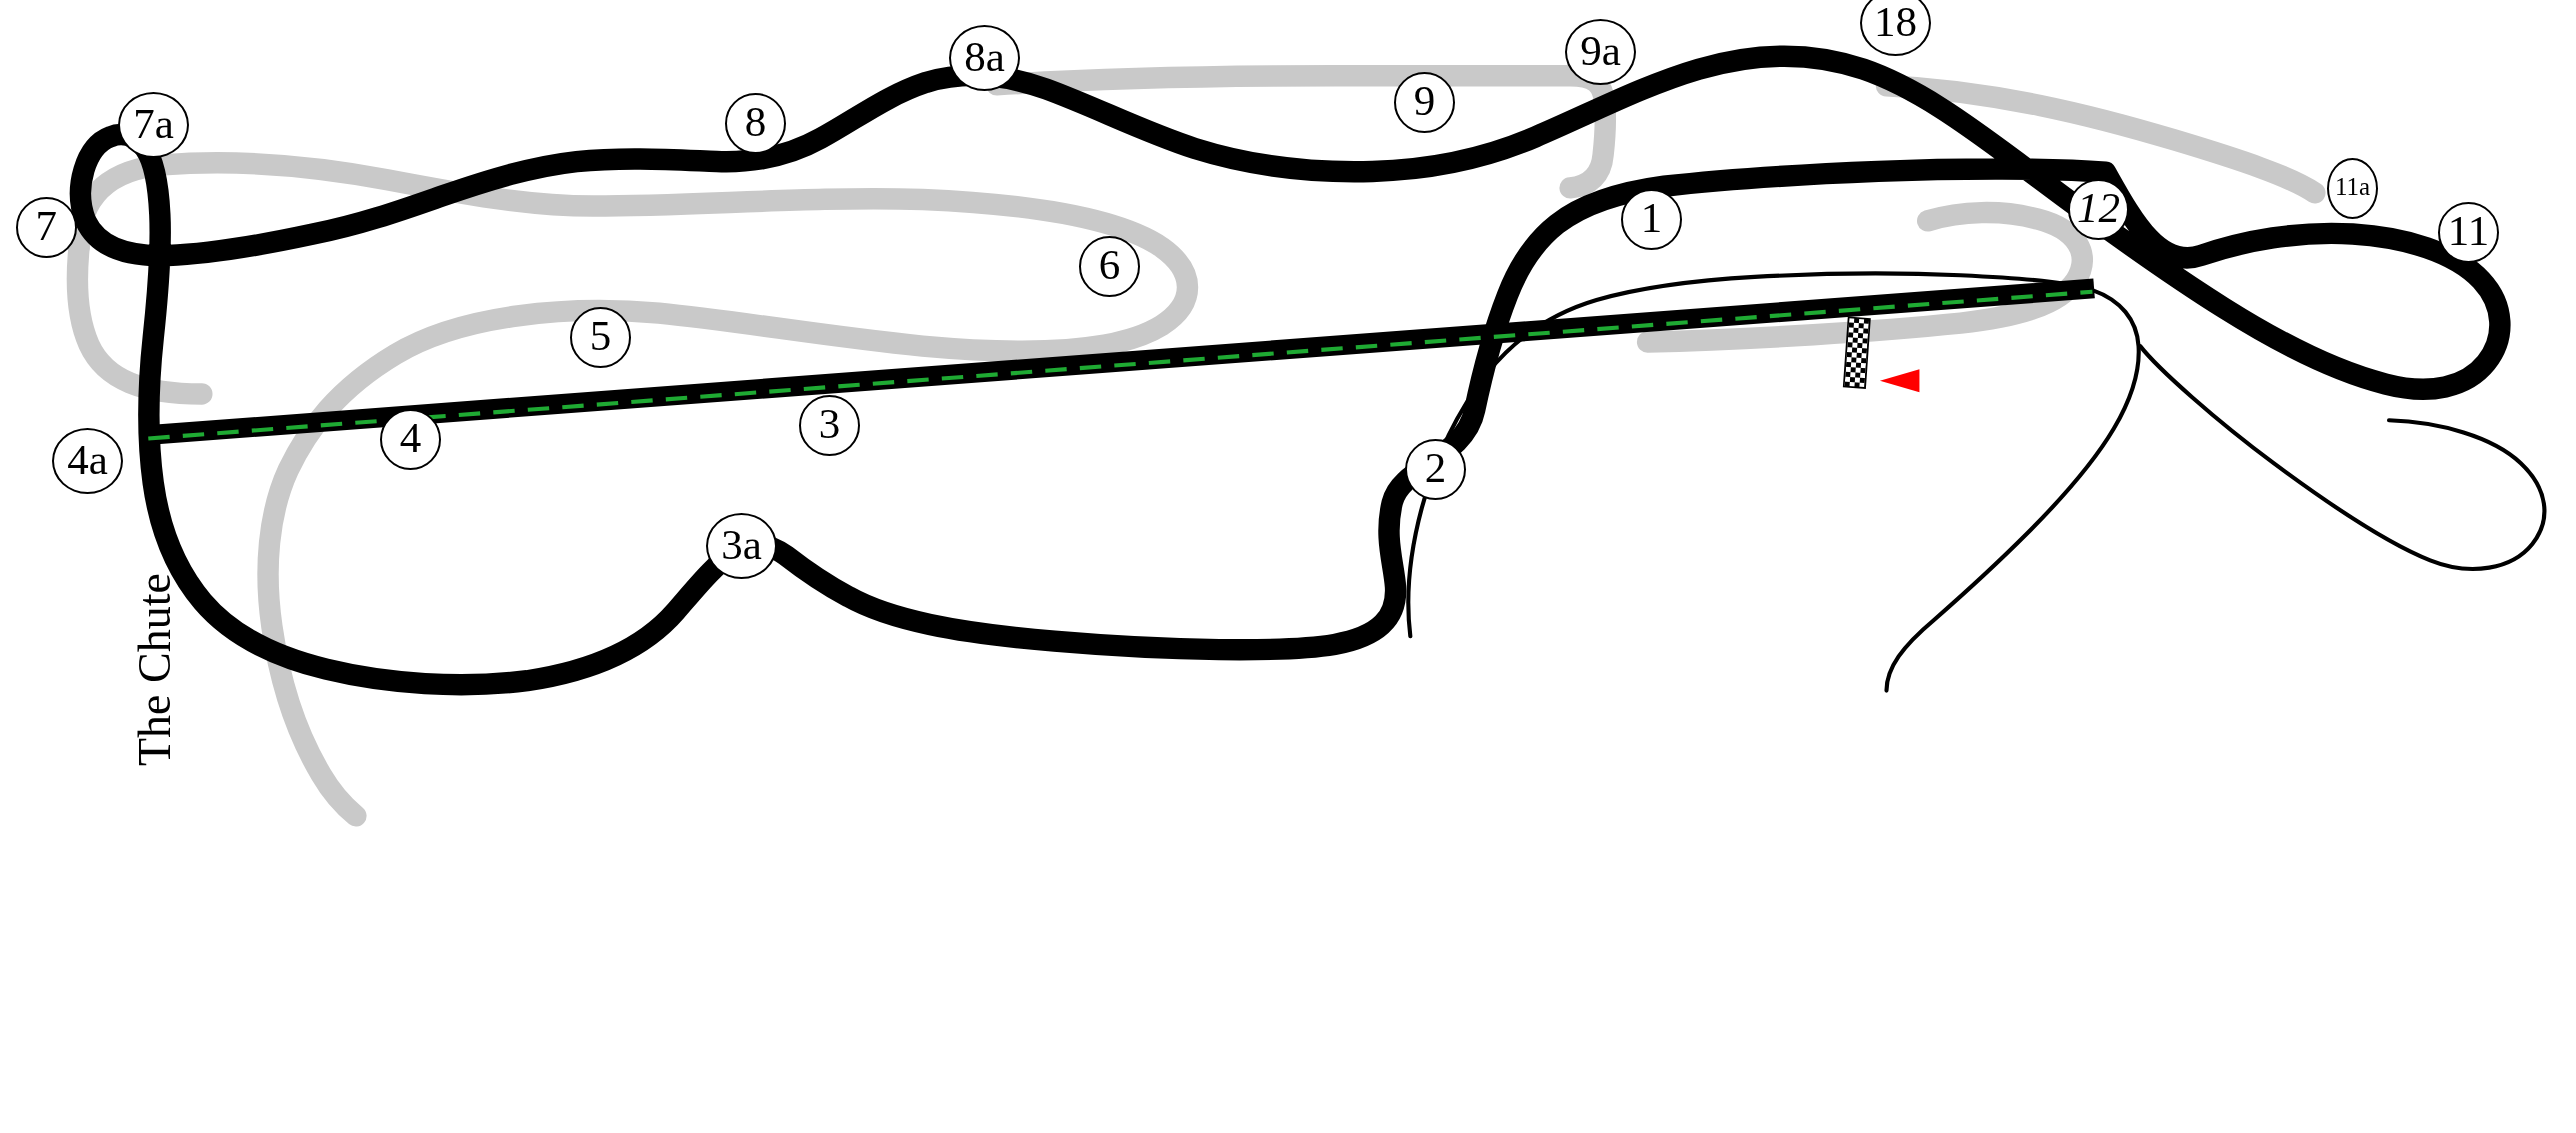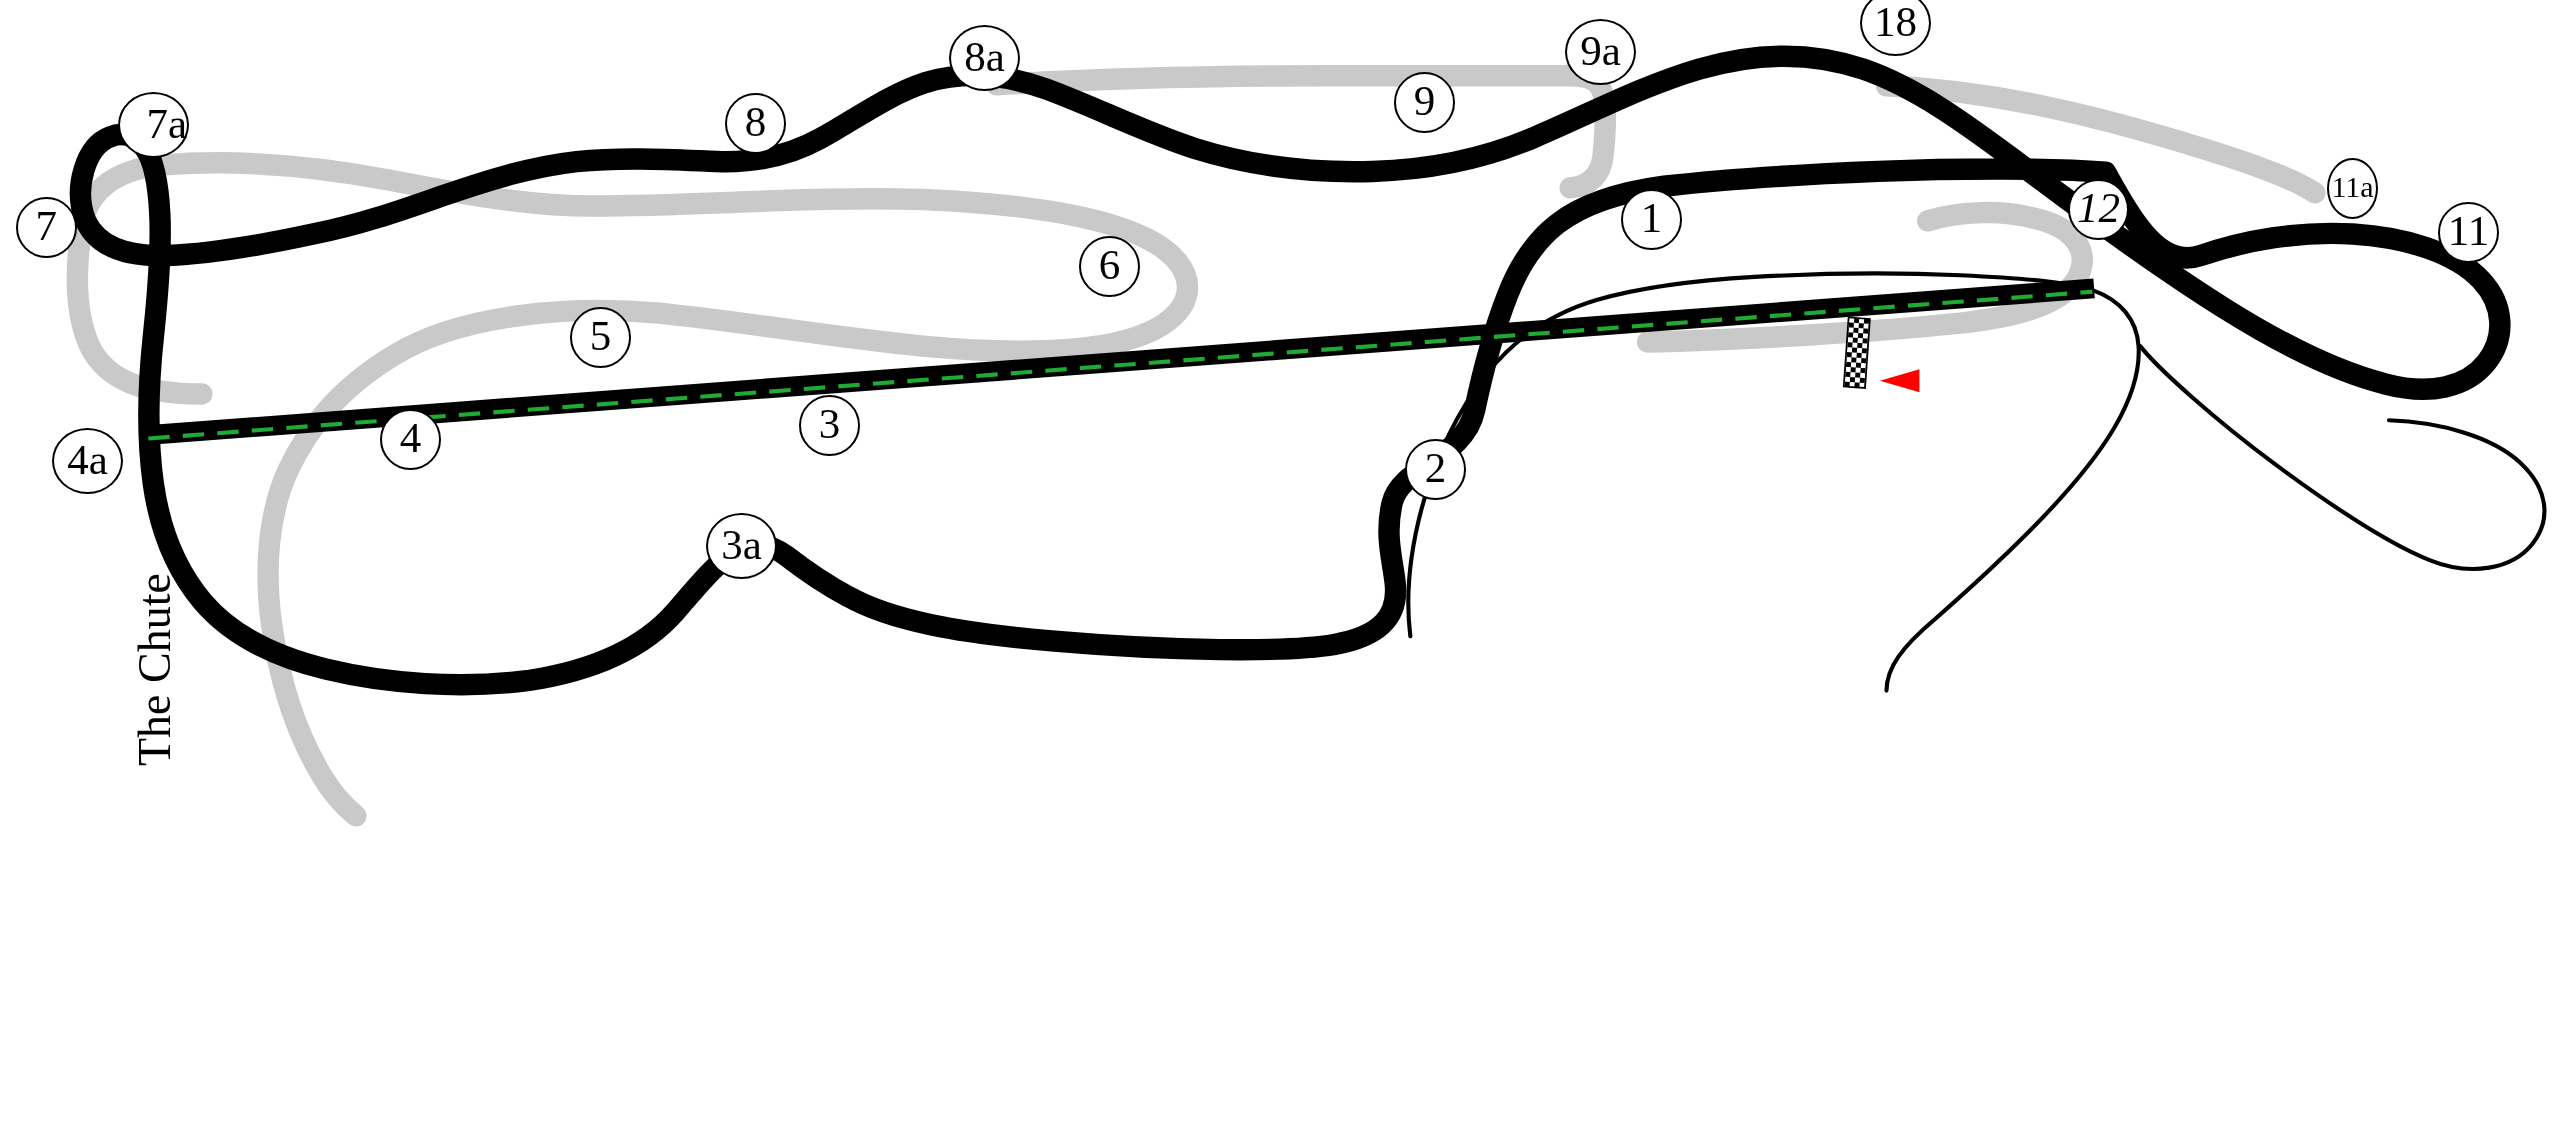--- a/index.html
+++ b/index.html
@@ -40,21 +40,21 @@
     line-height: 1;
     font-family: "Liberation Serif", "DejaVu Serif", serif;
     user-select: none;
   }
   .turn-marker span {
     display: block;
     transform: translateY(-1.6px);
   }
   .tm-lg  { width: 61px;  height: 61px;  font-size: 43px; }
   .tm-md  { width: 71px;  height: 66px;  font-size: 43px; }
-  .tm-sm  { width: 51px;  height: 61px;  font-size: 30px; }
+  .tm-sm  { width: 51px;  height: 61px;  font-size: 25px; }
   .chute-label {
     position: absolute;
     color: #000000;
     font-family: "Liberation Serif", "DejaVu Serif", serif;
     font-size: 46px;
     white-space: nowrap;
     transform-origin: 0 0;
     transform: rotate(-90deg);
     user-select: none;
   }
@@ -227,21 +227,21 @@
   </div>
 
   <div class="turn-marker tm-lg" style="left:1079px; top:236px;">
     <span>6</span>
   </div>
 
   <div class="turn-marker tm-lg" style="left:15.7px; top:197px;">
     <span>7</span>
   </div>
 
-  <div class="turn-marker tm-md" style="left:118px; top:92px;justify-content:flex-end;">
+  <div class="turn-marker tm-md" style="left:118px; top:92px;">
     <span>7a</span>
   </div>
 
   <div class="turn-marker tm-lg" style="left:725px; top:93px;">
     <span>8</span>
   </div>
 
   <div class="turn-marker tm-md" style="left:949px; top:25px;">
     <span>8a</span>
   </div>

